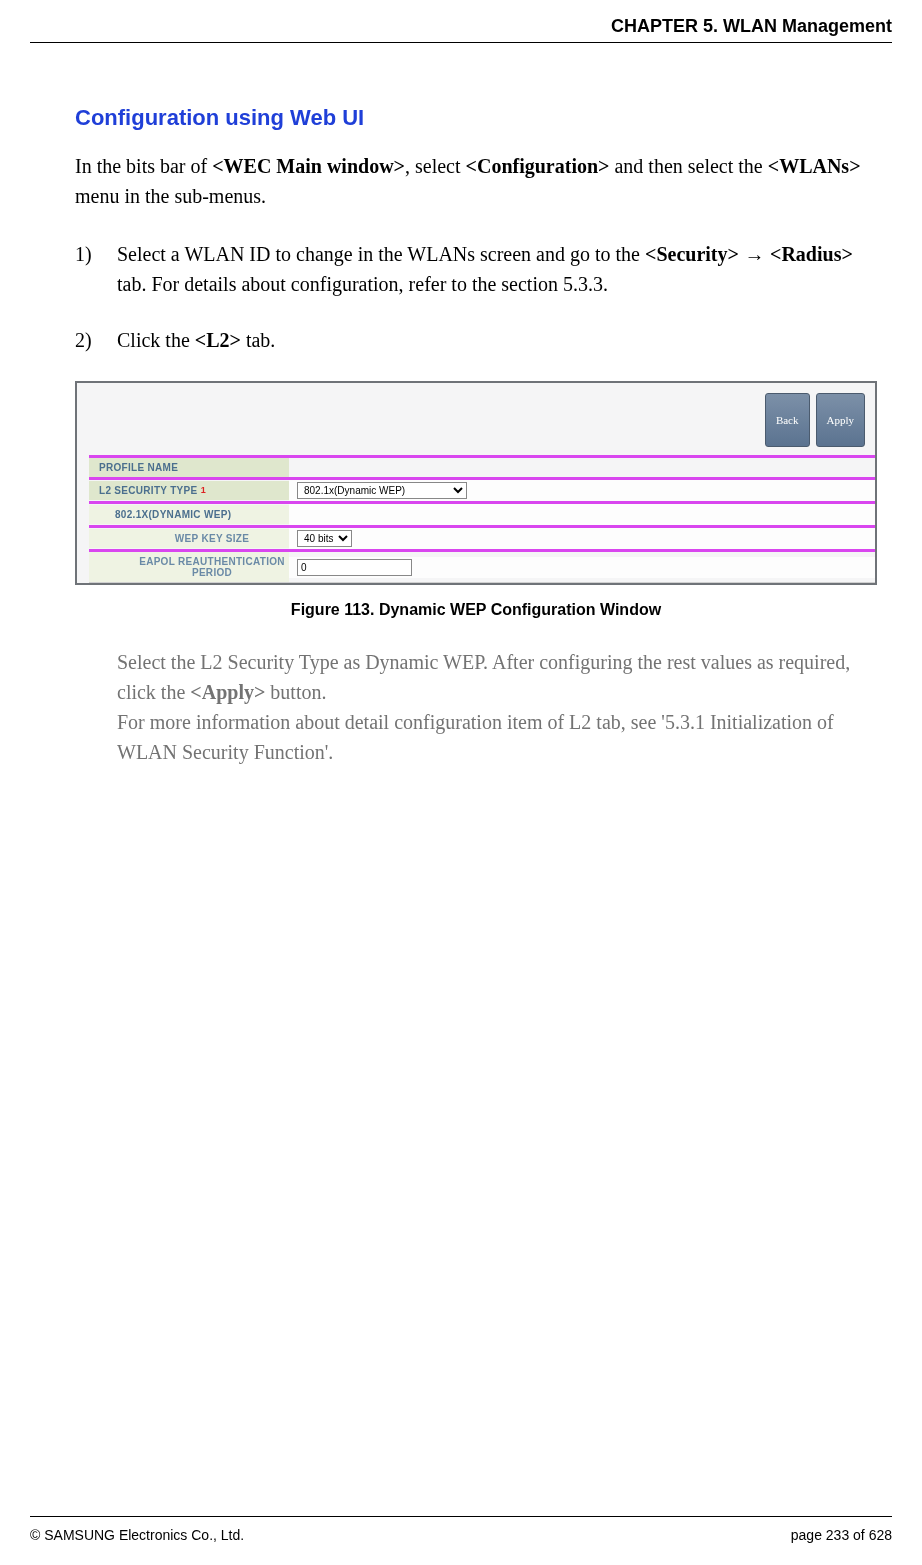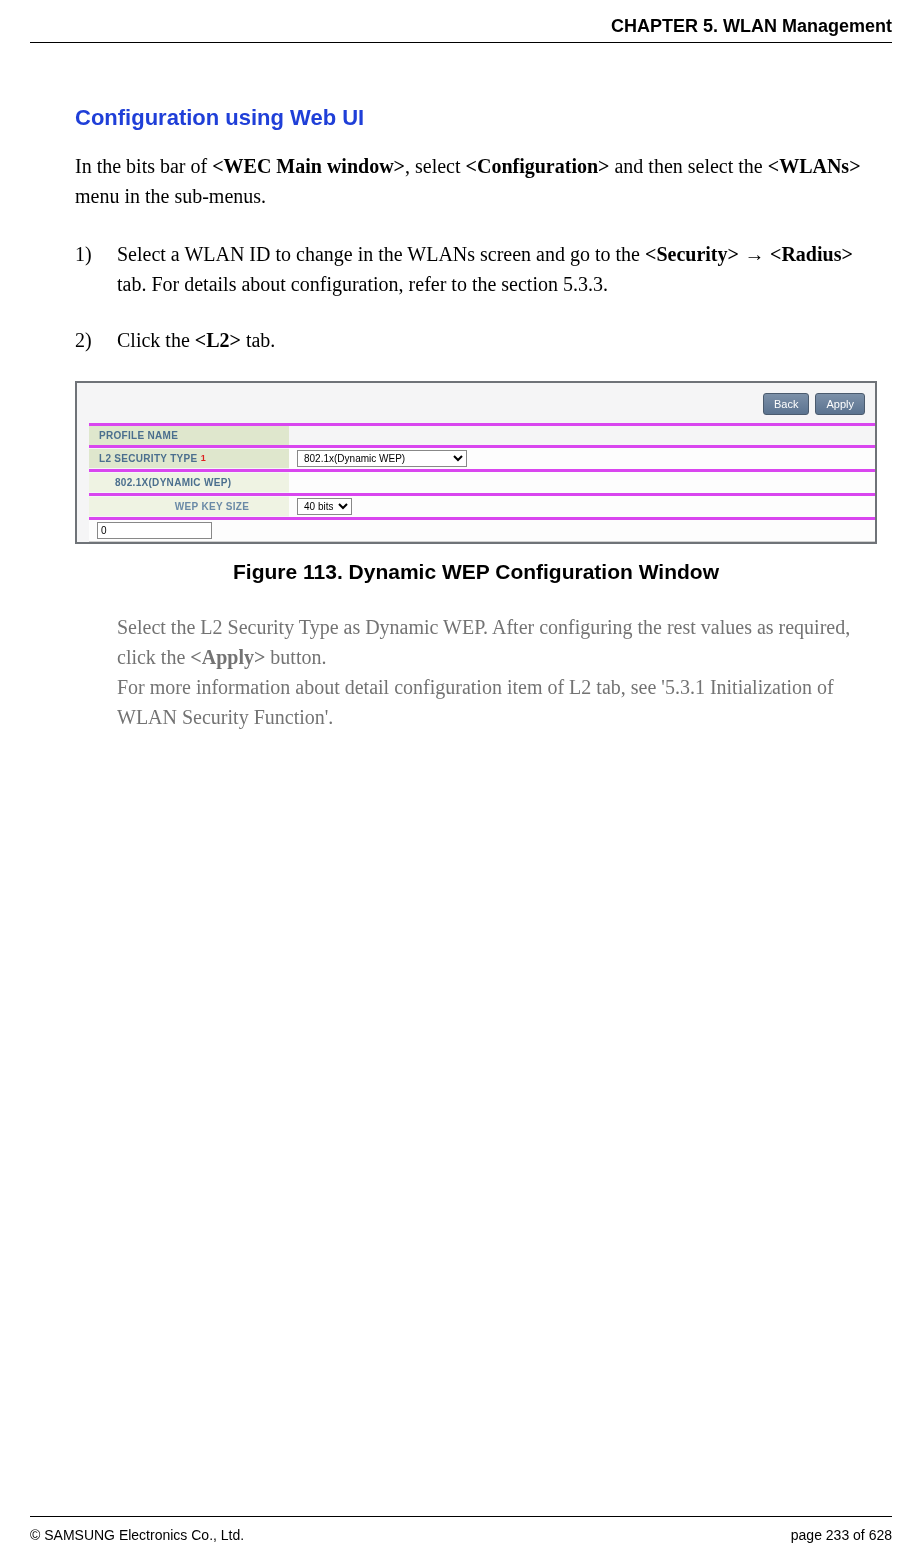--- a/index.html
+++ b/index.html
@@ -85,23 +85,23 @@
     }
     .btn-row {
       display: flex;
       justify-content: flex-end;
       gap: 6px;
       padding: 10px 10px 8px 10px;
     }
     .btn {
       background: linear-gradient(#7c90a8, #5b7390);
       color: #fff;
-      font-family: Liberation Sans, sans-serif;
+      font-family: Liberation Serif, serif;
       font-size: 11px;
-      padding: 4px 10px;
+      padding: 20px 10px;
       border: 1px solid #4b5b6e;
       border-radius: 3px;
       cursor: pointer;
     }
     .form-row {
       display: flex;
       align-items: center;
       border-top: 3px solid #d946ef;
       min-height: 21px;
       font-family: Arial, sans-serif;
@@ -166,21 +166,21 @@
     }
     .req {
       color: #d22;
       font-size: 9px;
       vertical-align: top;
     }
     .figure-caption {
       text-align: center;
       font-family: Arial, sans-serif;
       font-weight: bold;
-      font-size: 21px;
+      font-size: 16px;
       margin-top: 16px;
       margin-bottom: 28px;
       color: #000;
     }
     .post-step {
       font-size: 20px;
       line-height: 1.5;
       color: #737373;
       padding-left: 42px;
     }
@@ -263,20 +263,21 @@
       <div class="form-row">
         <div class="form-label indent2">WEP KEY SIZE</div>
         <div class="form-value">
           <select class="form-select narrow">
             <option>40 bits</option>
           </select>
         </div>
       </div>
 
       <div class="form-row last">
+        <div class="form-label indent2">EAPOL REAUTHENTICATION PERIOD</div>
         <div class="form-value">
           <input class="form-input" value="0" style="">
         </div>
       </div>
     </div>
 
     <div class="figure-caption">Figure 113. Dynamic WEP Configuration Window</div>
   </div>
 
   <div class="post-step">

